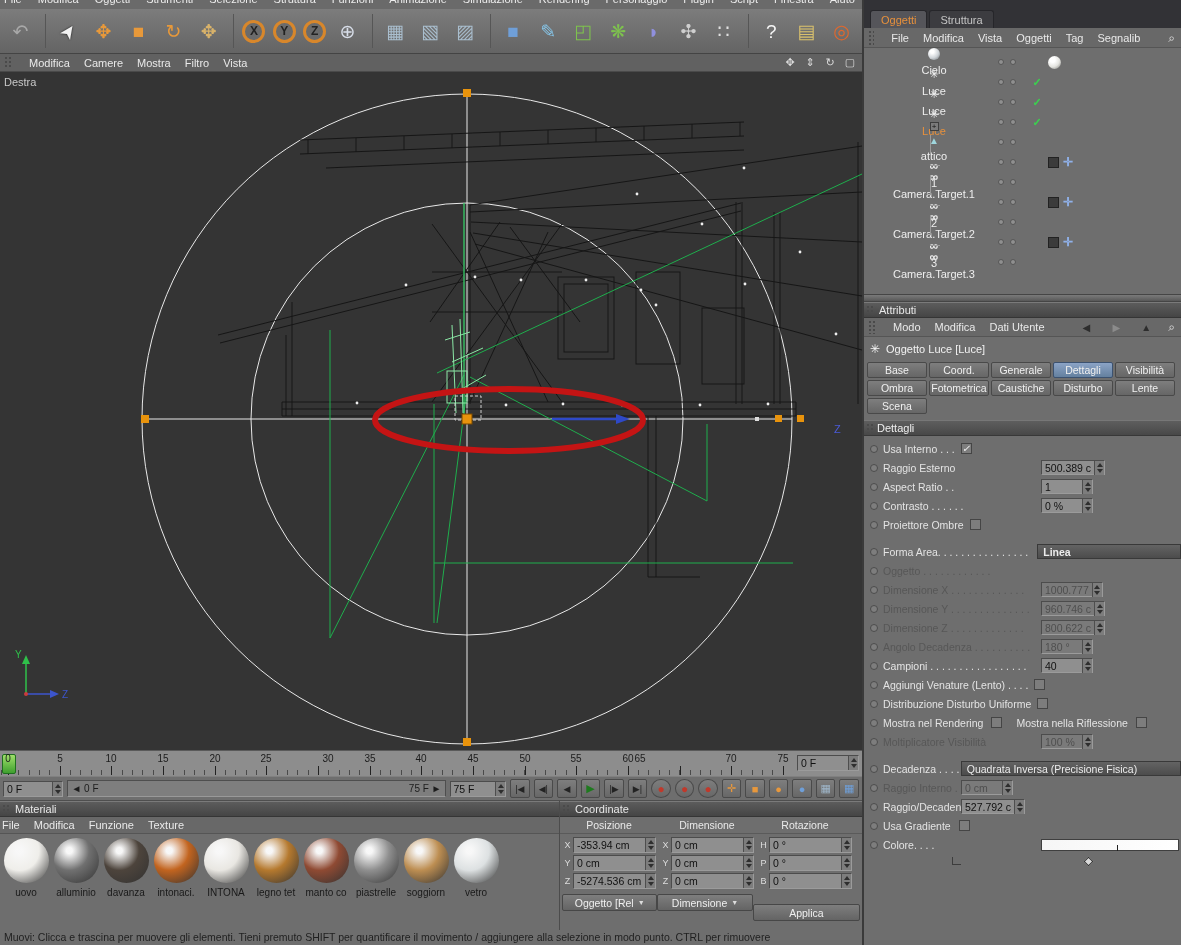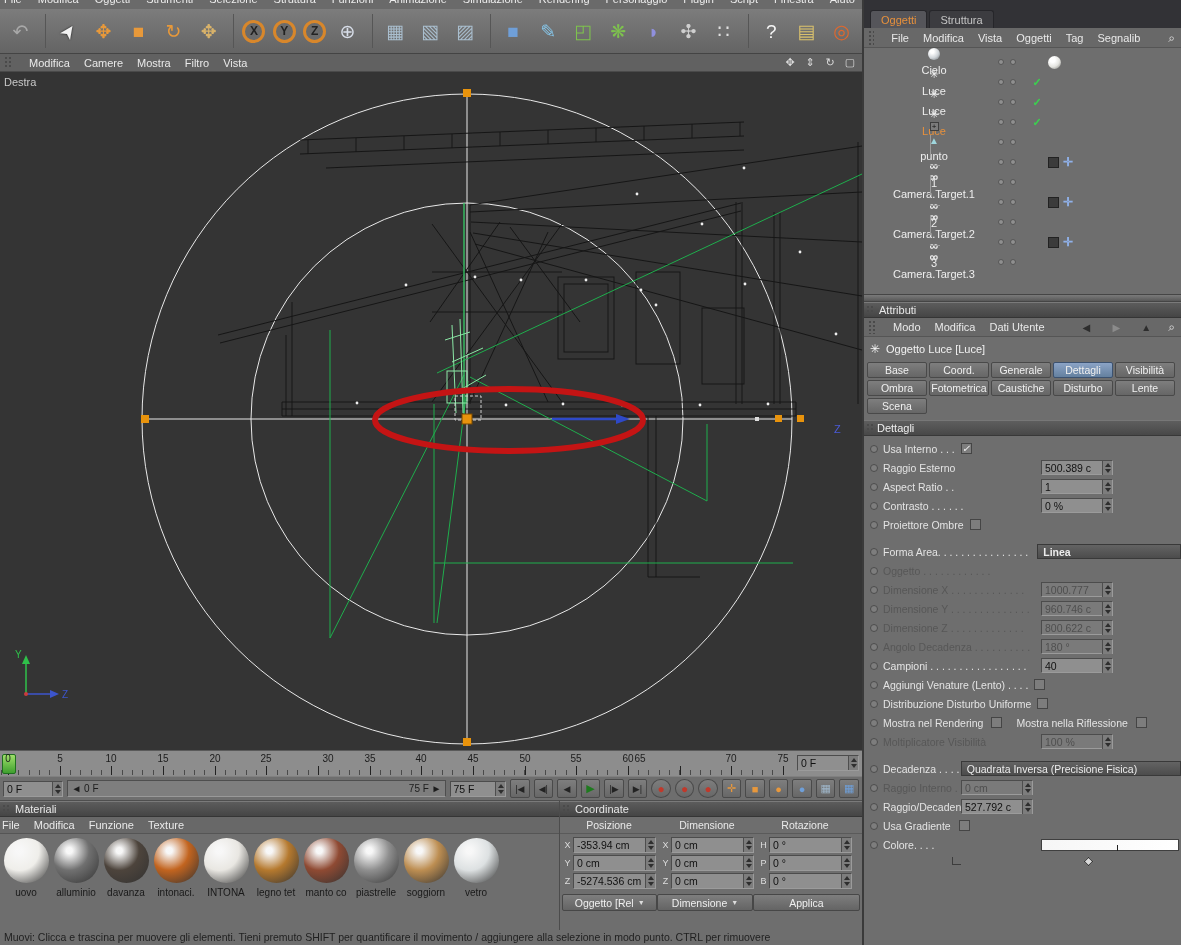--- a/index.html
+++ b/index.html
@@ -89,21 +89,21 @@
   #coord-heads { display:flex; height:17px; align-items:center; color:#e9e9e9; border-bottom:1px solid #5a5a5a; }
   #coord-heads span { width:98px; text-align:center; font-size:10.5px; }
   .c-grid { padding:3px 2px 0 2px; }
   .c-row { display:flex; gap:4px; margin-bottom:2px; }
   .c-cell { display:flex; align-items:center; width:94px; }
   .c-axis { width:11px; font-size:9px; color:#ddd; text-align:center; }
   .c-cell .fld { flex:1; height:16px; }
   .c-btns { display:flex; padding:3px 2px 0 2px;text-align:center; }
   .c-btn { height:17px; display:flex; align-items:center; justify-content:center; gap:4px; color:#efefef; font-size:10.5px;
       background:linear-gradient(#7e7e7e,#646464); border:1px solid #474747; border-radius:2px; }
-  .c-btn.b1 { width:96px; } .c-btn.b2 { width:96px; } .c-btn.b3 { width:108px; }
+  .c-btn.b1 { width:96px; } .c-btn.b2 { width:96px; } .c-btn.b3 { width:108px;margin-top:10px; }
   .c-btn .da { font-size:7px; color:#ddd; }
 
   
   #status { position:absolute; left:0; top:930px; width:862px; height:15px; background:#6e6e6e; color:#1f1f1f;
       font-size:10.5px; padding:1px 0 0 4px; white-space:nowrap; overflow:hidden; }
 
   
   #right { position:absolute; left:862px; top:0; width:319px; height:945px; background:#6e6e6e; border-left:2px solid #3a3a3a; }
   #om-tabs { height:28px; background:#323236; display:flex; align-items:flex-end; padding-left:6px; gap:2px; }
   .om-tab { padding:3px 10px 2px; font-size:11px; color:#c4c4c4; background:#3c3c40; border:1px solid #26262a; border-bottom:none;
@@ -154,21 +154,21 @@
 
   #sec-bar { margin-top:4px; height:16px; display:flex; align-items:center; background:linear-gradient(#5e5e5e,#484848);
       border-top:1px solid #777; border-bottom:1px solid #383838; color:#f0f0f0; font-size:11px; }
 
   #attr-rows { padding:3px 0 0 6px; }
   .a-row { display:flex; align-items:center; height:19px; }
   .a-dot { width:8px; height:8px; border-radius:50%; background:#7d7d7d; border:1px solid #4c4c4c; margin-right:5px; flex:none; }
   .a-label { font-size:10.5px; color:#e3e3e3; white-space:nowrap; overflow:hidden; }
   .a-label.w { width:158px; }
   .a-row.g2 .a-label.w { width:78px; }
-  .a-field { display:flex; width:72px; }
+  .a-field { display:flex; width:52px; }
   .a-field .fld { flex:1; height:15px; }
   .a-check { width:11px; height:11px; background:#7d7d7d; border:1px solid #454545; margin-left:6px;
       display:flex; align-items:center; justify-content:center; font-size:10px; color:#f4f4f4; line-height:1; }
   .a-drop { height:15px; background:linear-gradient(#636363,#4c4c4c); border:1px solid #393939; color:#ececec;
       font-size:10.5px; display:flex; align-items:center; padding:0 5px; white-space:nowrap; overflow:hidden; }
   .a-drop.wide { width:147px;font-weight:bold; }
   .a-drop.g2w { width:221px; }
   .a-row.dis .a-label { color:#575757; }
   .a-row.dis .fld { background:#7a7a7a; }
   .a-row.dis .fld .v { color:#4f4f4f; }
@@ -705,21 +705,21 @@
             <i></i>
             <i></i>
           </span>
         <span class="o-state">✓</span>
         <span class="o-tags"></span>
       </div>
       <div class="o-row">
         <span class="o-main">
             <span class="expander">+</span>
             <span class="o-icon poly">▲</span>
-            <span class="o-name">punto</span>
+            <span class="o-name">attico</span>
           </span>
         <span class="o-dots">
             <i></i>
             <i></i>
           </span>
         <span class="o-state"></span>
         <span class="o-tags"></span>
       </div>
       <div class="o-row">
         <span class="o-main">

